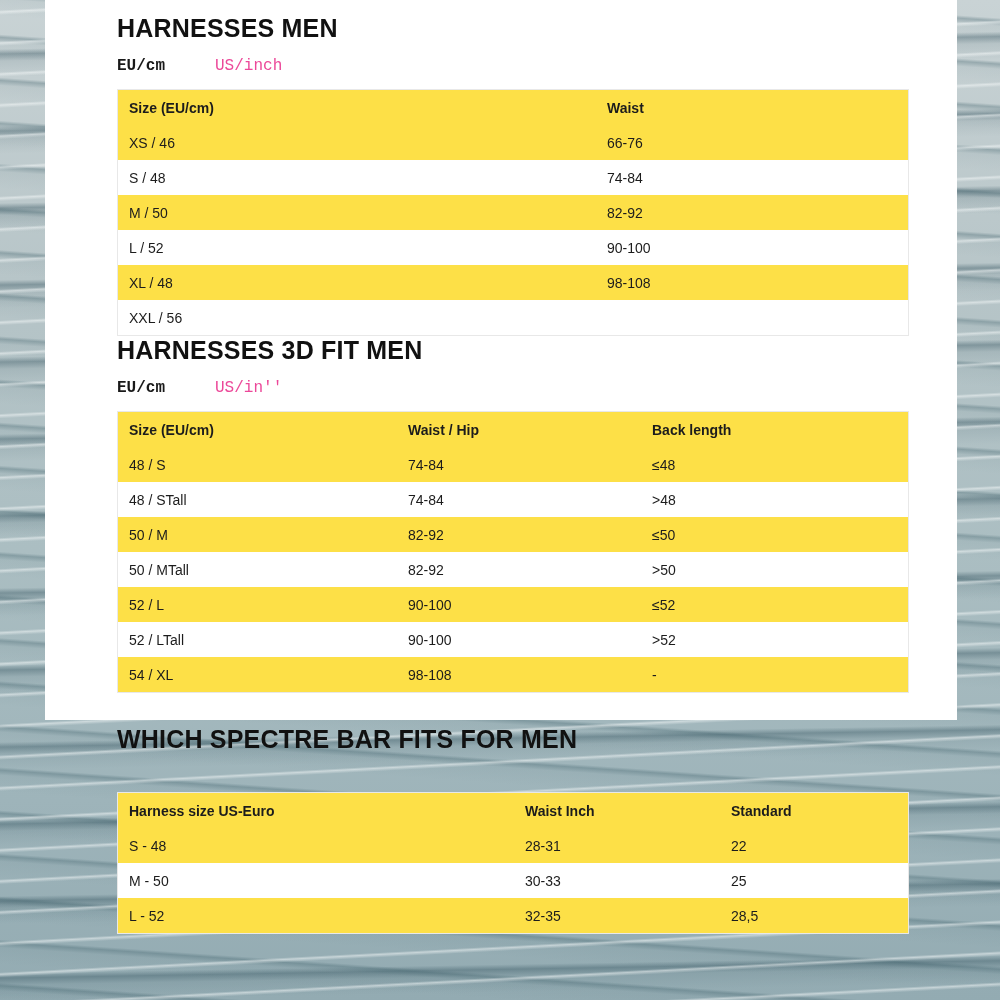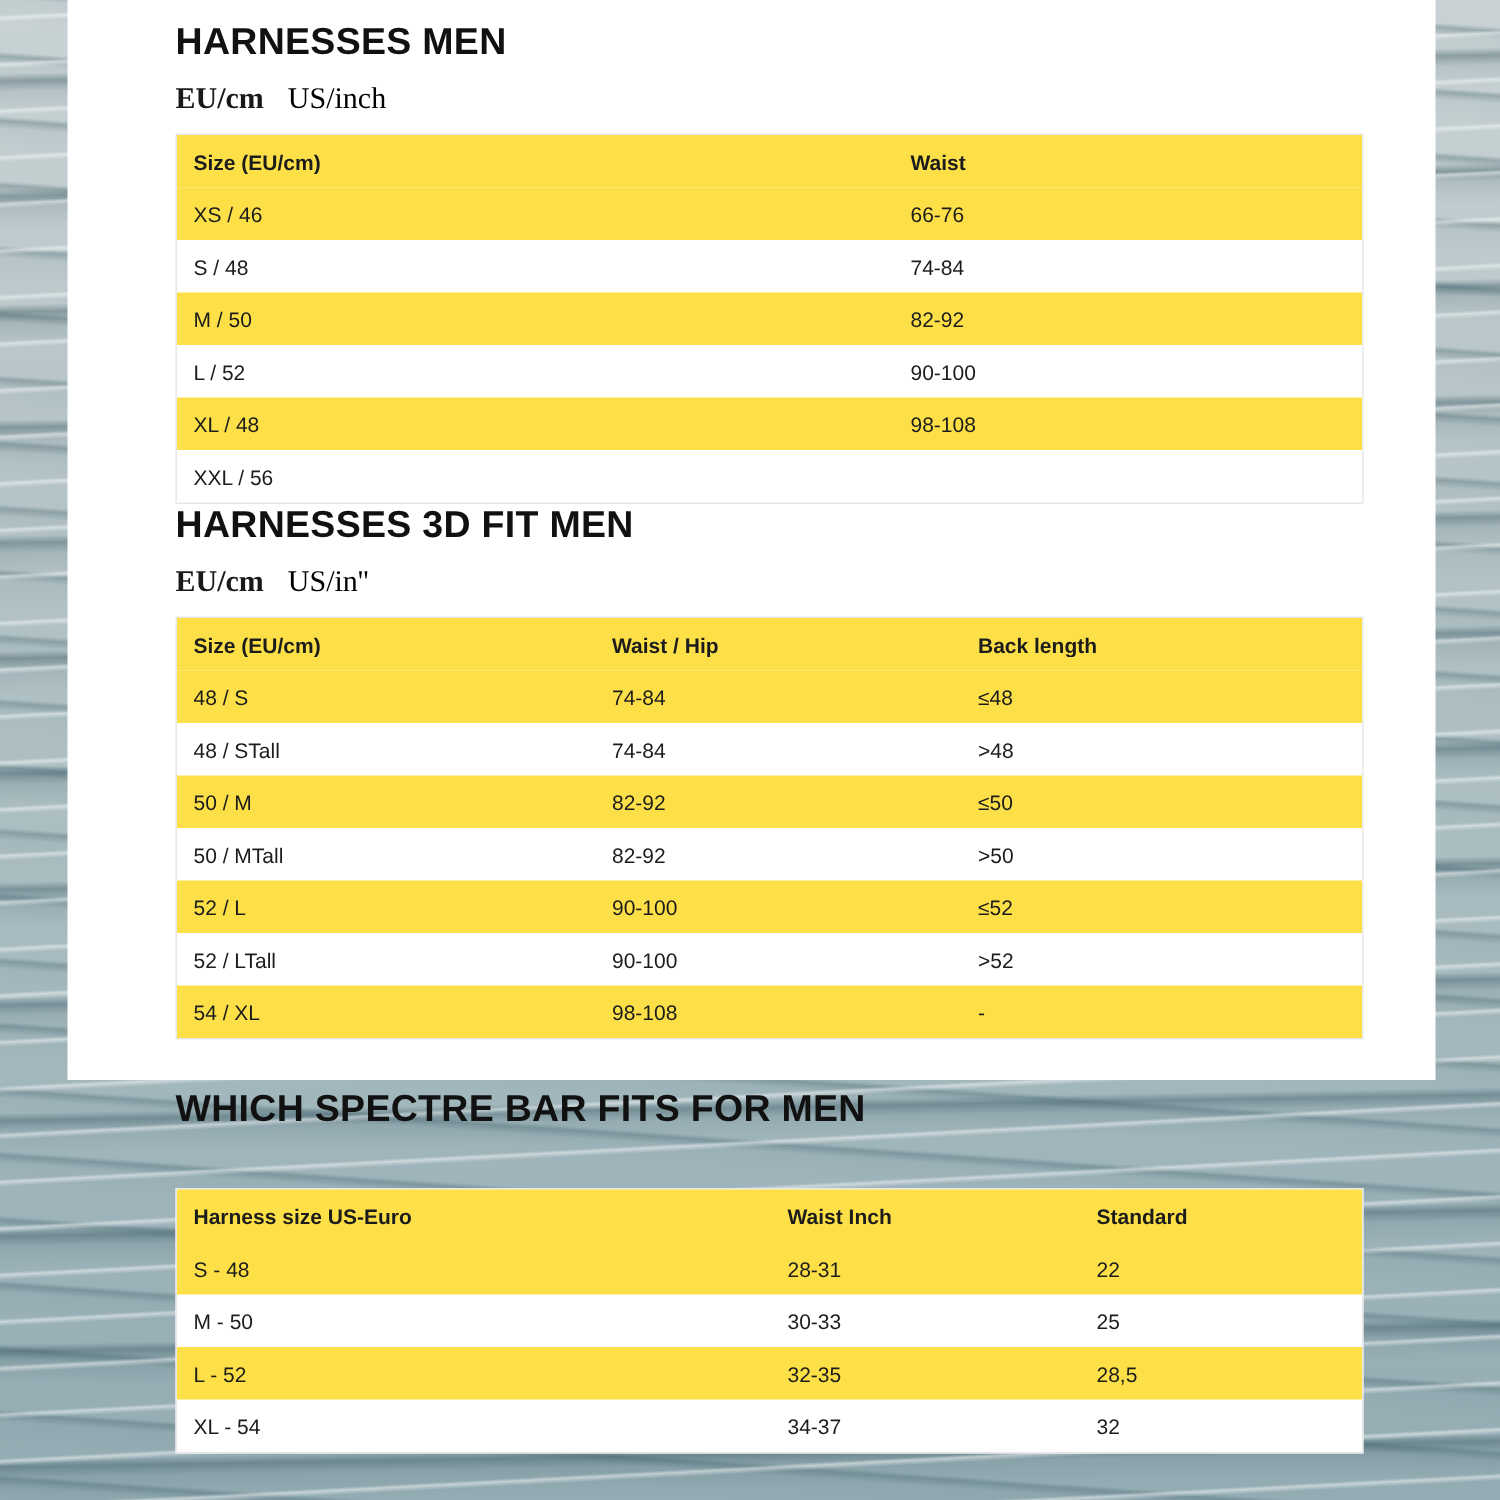--- a/index.html
+++ b/index.html
@@ -18,24 +18,24 @@
   }
   .inner{padding:14px 48px 0 72px;}
   h2.section-title{
     margin:0;font-size:25px;line-height:28px;font-weight:700;color:#111111;letter-spacing:.2px;
   }
   h2.mt2{}
   h2.mt3{margin-top:32px;}
   .tabs{margin-top:14px;height:20px;display:flex;gap:16px;align-items:baseline;}
   .tab{
     background:none;border:none;padding:0;margin:0;cursor:pointer;
-    font-family:Liberation Serif, serif;font-size:20px;line-height:20px;
+    font-family:Liberation Mono, monospace;font-size:16px;line-height:20px;
   }
   .tab.active{font-weight:700;color:#191919;}
-  .tab.inactive{font-weight:400;color:#000000;}
+  .tab.inactive{font-weight:400;color:#ec4899;margin-left:34px;}
   .size-table{
     margin-top:13px;border:1px solid #e8e8e8;background:#ffffff;
   }
   .size-table.mt-t3{margin-top:39px;}
   .trow{display:flex;height:35px;align-items:center;}
   .trow.gray,.trow.thead{background:#fde047;}
   .tcell{
     box-sizing:border-box;padding-left:11px;font-size:14px;color:#1c1c1c;
     font-weight:400;white-space:nowrap;overflow:hidden;
   }
@@ -149,21 +149,16 @@
         <div class="trow white">
           <div class="tcell">M - 50</div>
           <div class="tcell">30-33</div>
           <div class="tcell">25</div>
         </div>
         <div class="trow gray">
           <div class="tcell">L - 52</div>
           <div class="tcell">32-35</div>
           <div class="tcell">28,5</div>
         </div>
-        <div class="trow white">
-          <div class="tcell">XL - 54</div>
-          <div class="tcell">34-37</div>
-          <div class="tcell">32</div>
-        </div>
       </div>
 
   </div>
 </div>
 
 </body></html>

